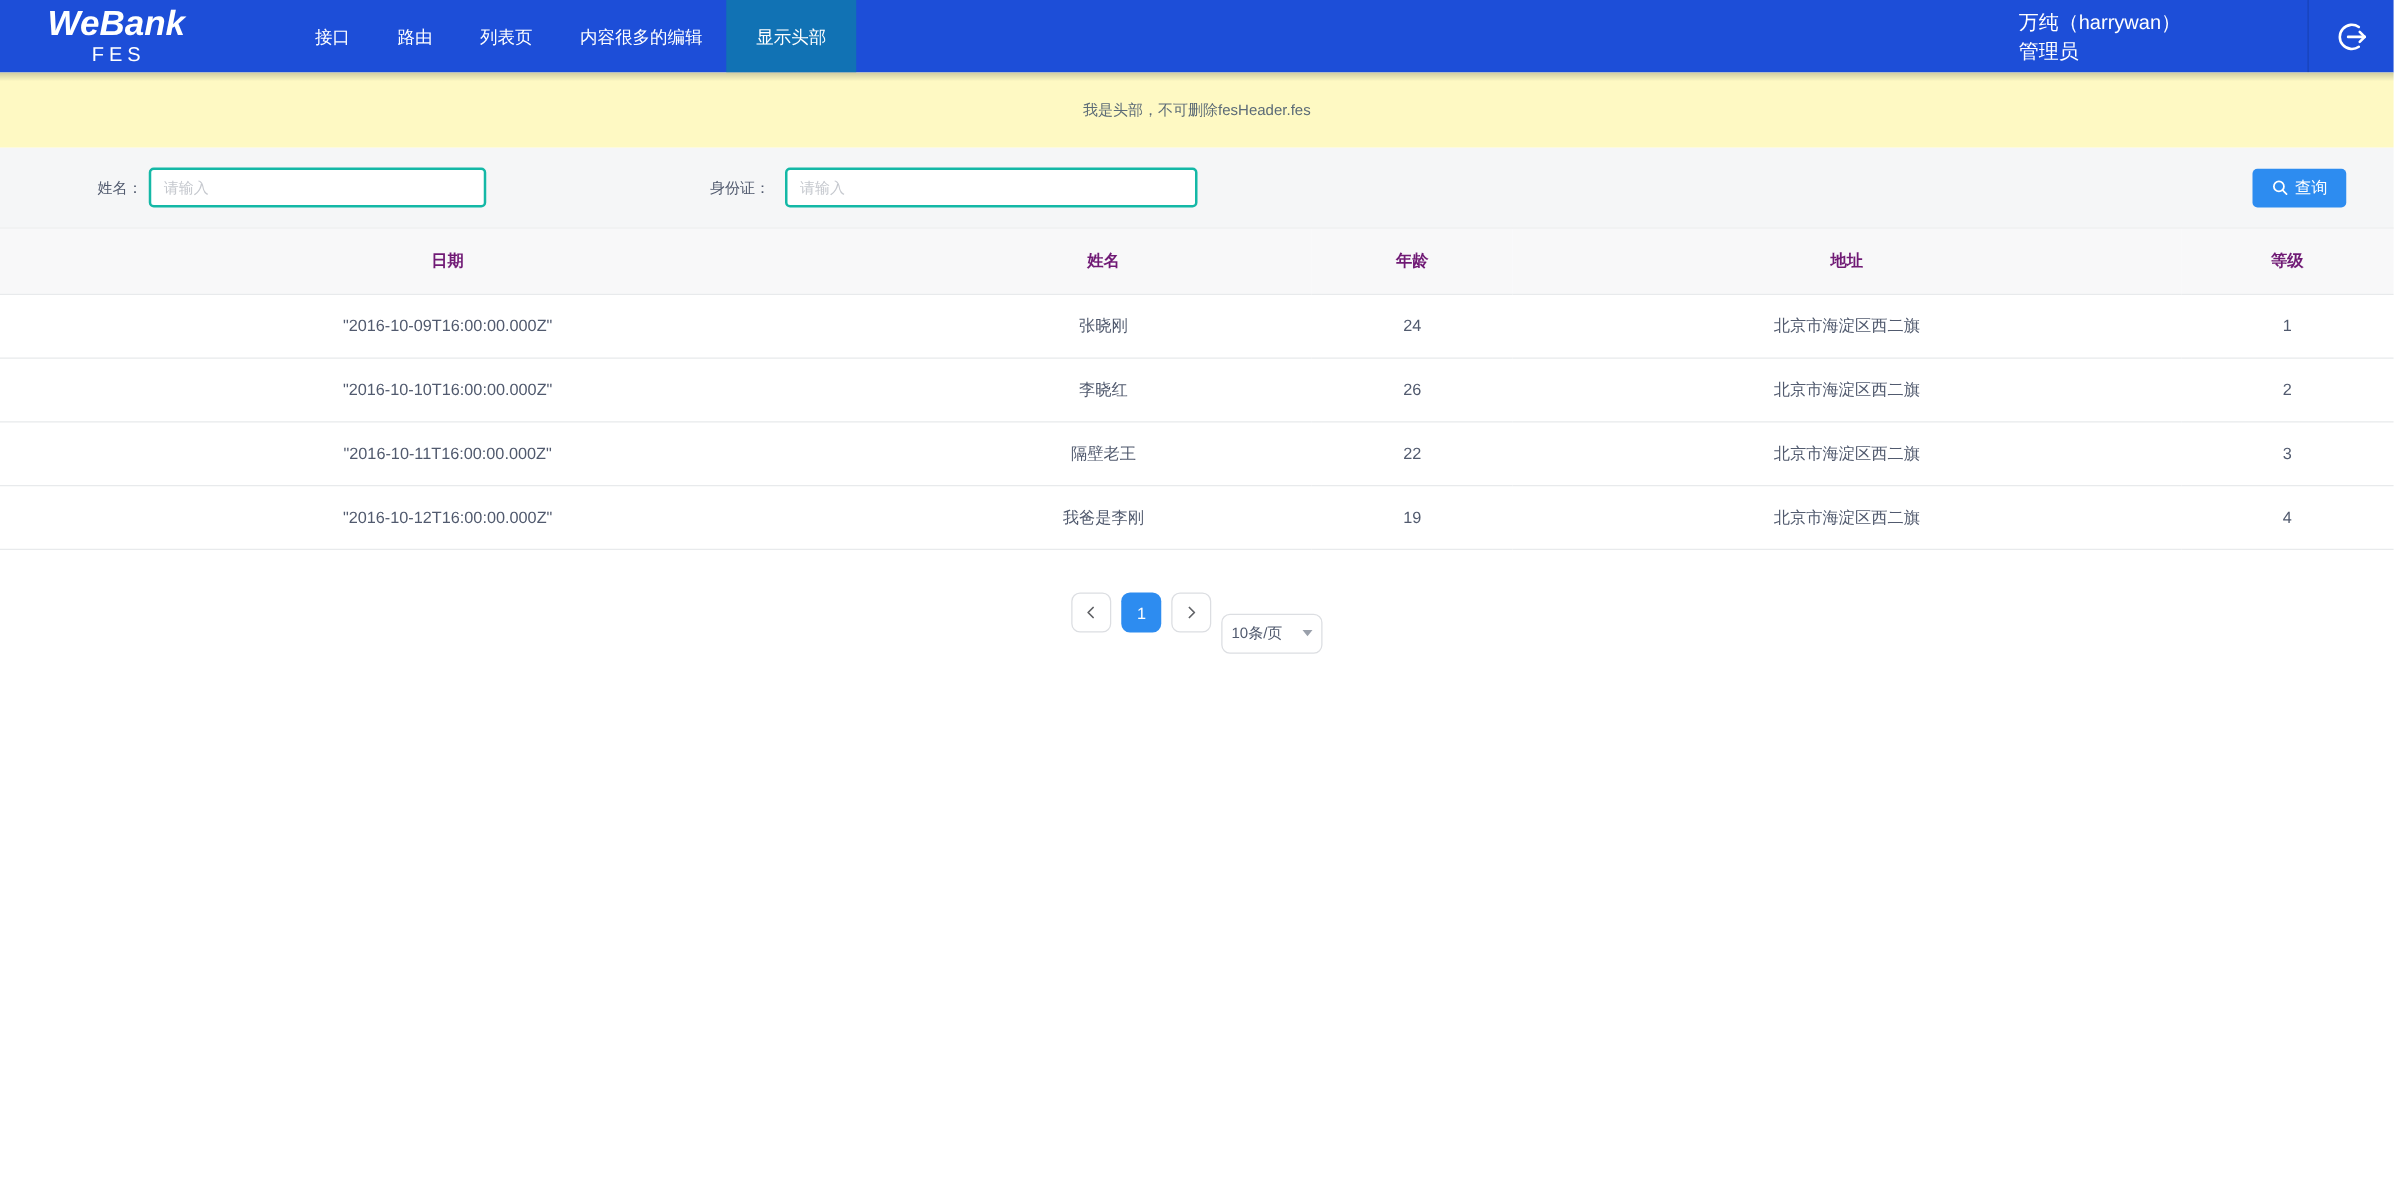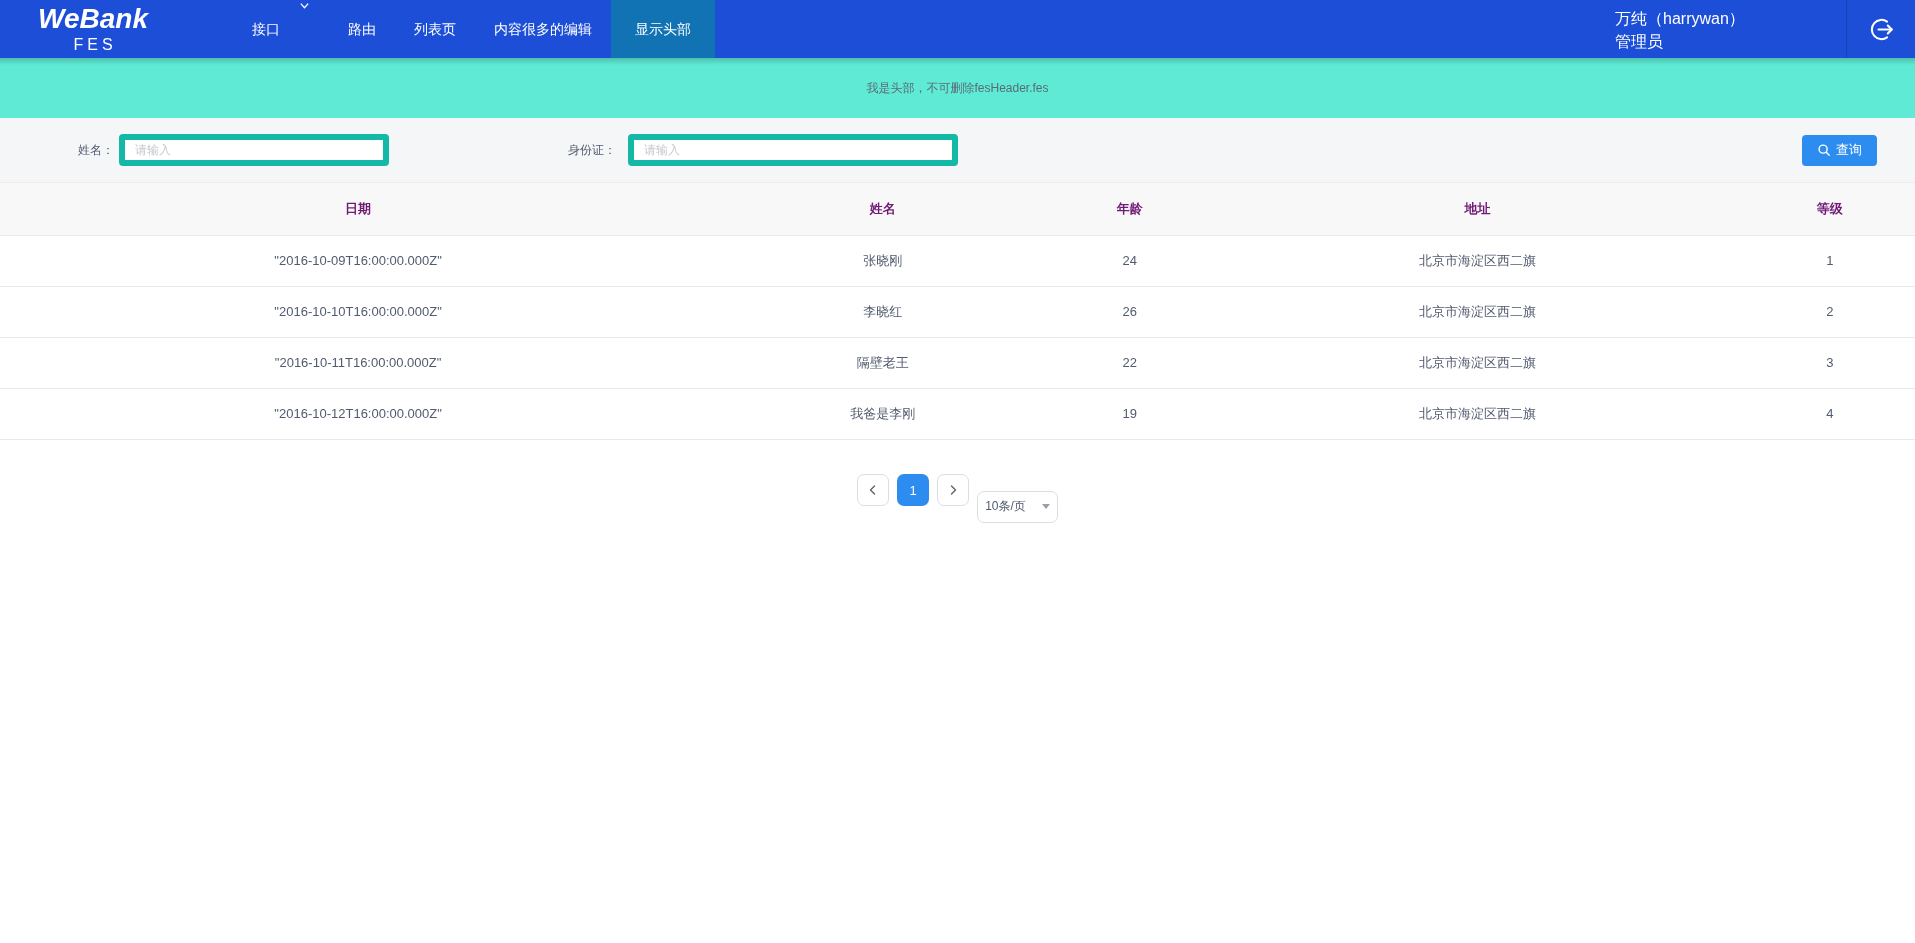--- a/index.html
+++ b/index.html
@@ -5,37 +5,37 @@
   * { box-sizing: border-box; margin: 0; padding: 0; }
   html,body { width: 1915px; height: 943px; background:#fff; overflow:hidden; }
   body { font-family: "Liberation Sans", sans-serif; color:#515a6e; }
 
   
   .app-header { position:relative; width:1915px; height:58px; background:#1d4ed8; color:#fff; }
   .logo { position:absolute; left:33px; top:3px; width:120px; text-align:center; cursor:pointer; }
   .logo-main { font-size:28px; font-weight:bold; font-style:italic; letter-spacing:0; line-height:32px; }
   .logo-sub { font-size:16px; letter-spacing:4px; line-height:20px; margin-left:4px; }
   .main-nav { position:absolute; left:233px; top:0; height:58px; display:flex; }
-  .nav-item { height:58px; line-height:58px; padding:0 19px; font-size:14px; display:flex; align-items:flex-start; gap:19px; cursor:pointer; white-space:nowrap; }
+  .nav-item { height:58px; line-height:58px; padding:0 19px; font-size:14px; display:flex; align-items:flex-start; gap:5px; cursor:pointer; white-space:nowrap;flex-direction:column; }
   .nav-item.active { background:#1172b4; padding:0 24px; }
   .hdr-user { position:absolute; left:1615px; top:7px; font-size:16px; line-height:23px; cursor:pointer; }
   .hdr-divider { position:absolute; left:1846px; top:0; width:1px; height:58px; background:rgba(0,0,0,0.15); }
   .logout-btn { position:absolute; left:1867px; top:15px; width:29px; height:29px; cursor:pointer; }
 
   
-  .fes-banner { position:relative; width:1915px; height:60px; background:#5eead4; text-align:center; line-height:60px; font-size:12px; color:#5c6b77; }
+  .fes-banner { position:relative; width:1915px; height:60px; background:#fef9c3; text-align:center; line-height:60px; font-size:12px; color:#5c6b77; }
   .fes-banner::before { content:""; position:absolute; left:0; top:0; width:100%; height:7px;
     background:linear-gradient(to bottom, rgba(0,0,0,0.18), rgba(0,0,0,0)); }
 
   
   .filter-bar { width:1915px; height:65px; background:#f5f6f7; display:flex; align-items:center; border-bottom:1px solid #ededee; }
   .filter-label { font-size:12px; color:#515a6e; white-space:nowrap; }
   .lbl-name { margin-left:78px; margin-right:5px; }
   .lbl-id { margin-left:179px; margin-right:12px; }
-  .ivu-input { height:32px; border:6px solid #14b8a6; border-radius:4px; background:#fff; font-size:12px; padding:0 10px; color:#515a6e; outline:none; }
+  .ivu-input { height:32px; border:2px solid #14b8a6; border-radius:4px; background:#fff; font-size:12px; padding:0 10px; color:#515a6e; outline:none; }
   .ivu-input::placeholder { color:#c5c8ce; }
   .input-name { width:270px; }
   .input-id { width:330px; }
   .query-btn { margin-left:auto; margin-right:38px; width:75px; height:31px; background:#2d8cf0; border:none; border-radius:4px;
     color:#fff; font-size:13px; display:flex; align-items:center; justify-content:center; gap:5px; cursor:pointer;
     font-family:"Liberation Sans", sans-serif; }
 
   
   .data-table { width:1915px; border-collapse:collapse; table-layout:fixed; }
   .data-table th { height:52px; background:#f8f8f9; font-size:13px; font-weight:bold; color:#701a75;

